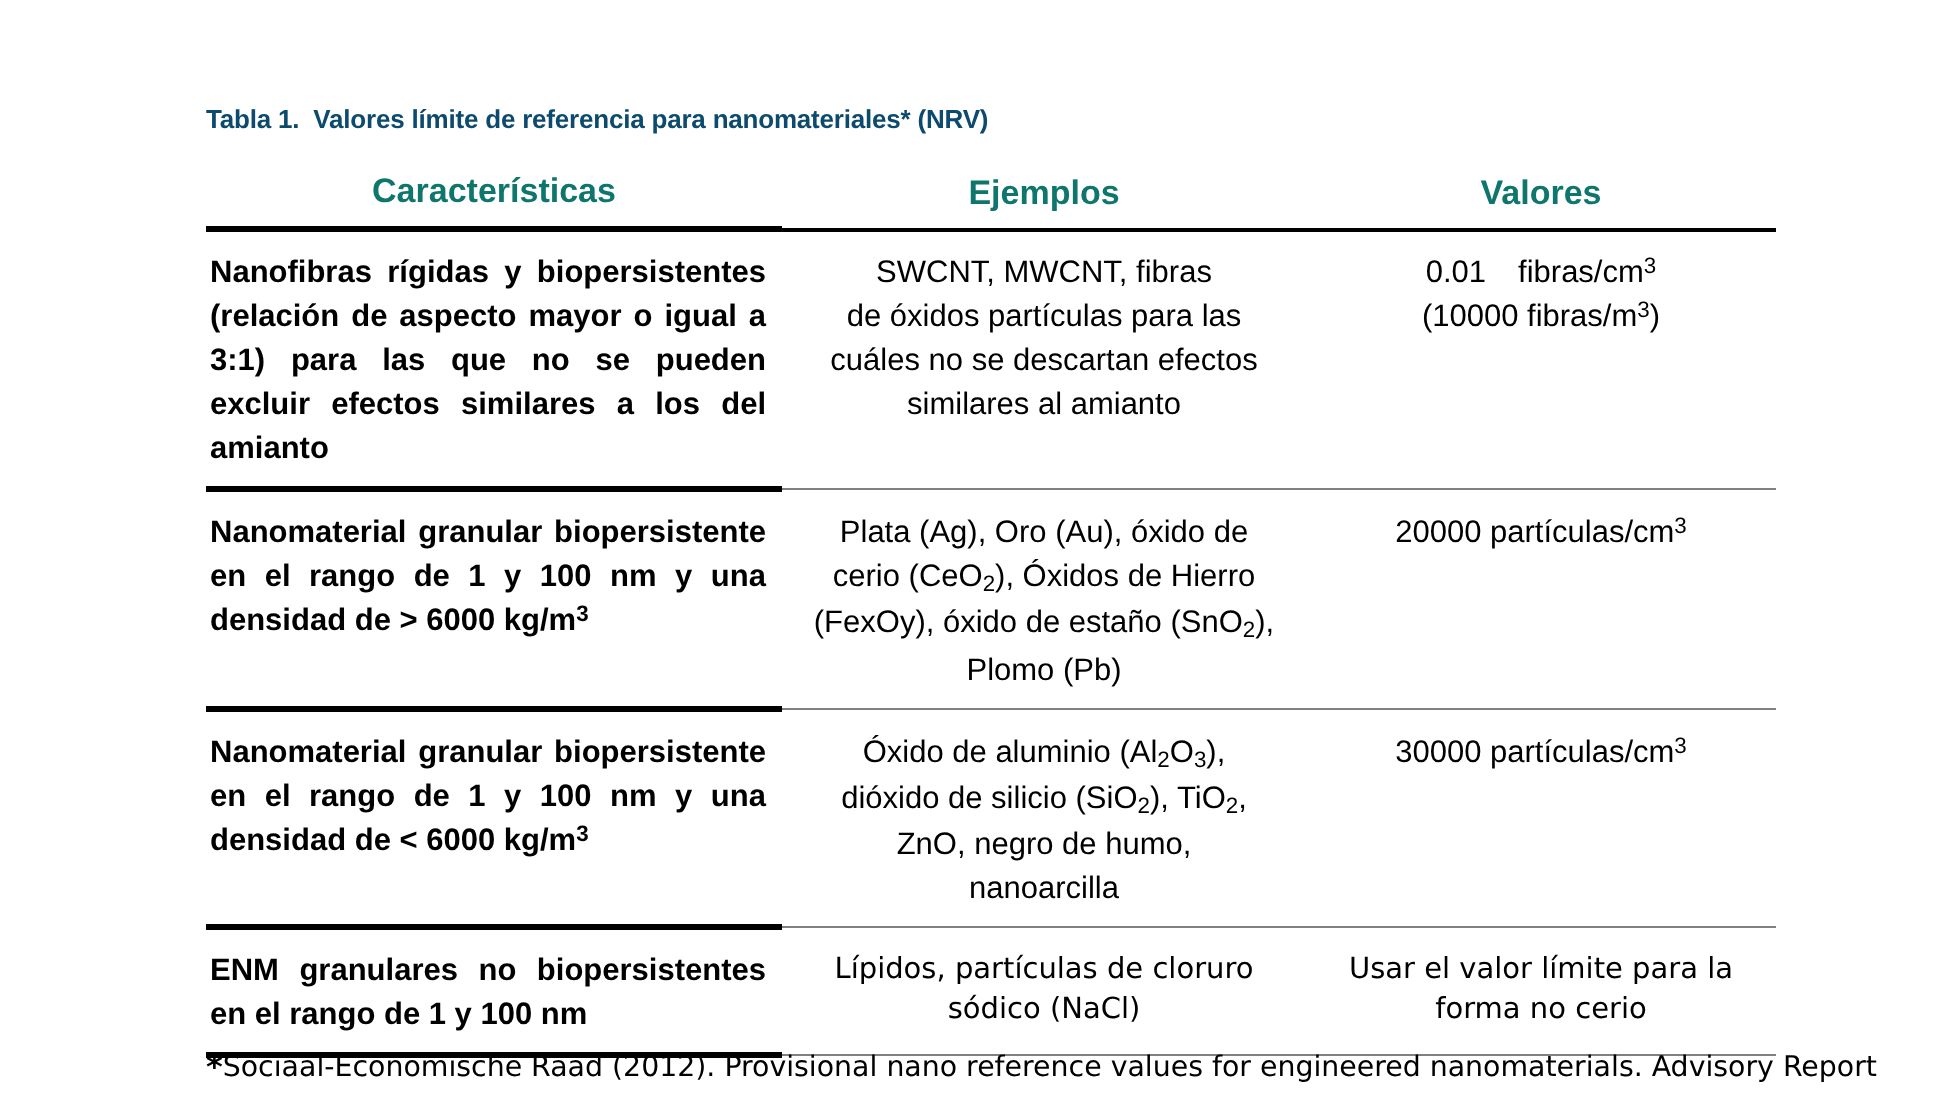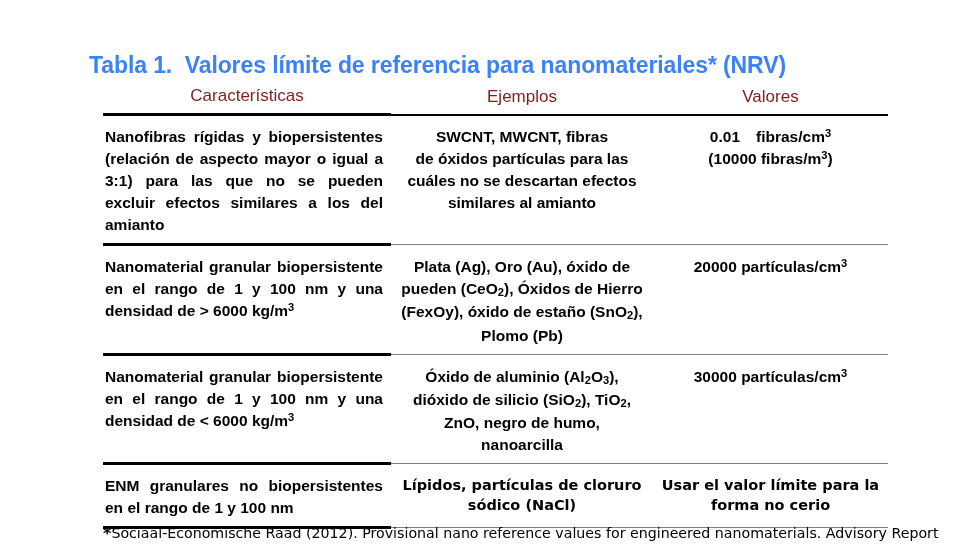--- a/index.html
+++ b/index.html
@@ -15,53 +15,53 @@
     color: #000000;
   }
   .page {
     position: relative;
     width: 980px;
     height: 560px;
     background: #ffffff;
   }
   .table-title {
     position: absolute;
-    left: 89px;
+    left: 103px;
     top: 52px;
     font-family: "Liberation Sans", sans-serif;
     font-weight: bold;
-    font-size: 23px;
+    font-size: 13px;
     letter-spacing: -0.1px;
     white-space: pre;
-    color: #3b82f6;
+    color: #0c4a6e;
   }
   .table-wrap {
     position: absolute;
     left: 103px;
     top: 86px;
     width: 785px;
   }
   table.nrv {
     border-collapse: collapse;
     width: 785px;
     table-layout: fixed;
   }
   table.nrv col.c1 { width: 288px; }
   table.nrv col.c2 { width: 262px; }
   table.nrv col.c3 { width: 235px; }
 
   th.head {
     font-family: "Liberation Sans", sans-serif;
-    font-weight: normal;
+    font-weight: bold;
     font-size: 17px;
     text-align: center;
     padding: 0 0 7px 0;
     vertical-align: bottom;
     border: none;
-    color: #7f1d1d;
+    color: #0f766e;
   }
 
   
   tr.rule td {
     padding: 0;
     height: 4px;
     line-height: 0;
     font-size: 0;
   }
   tr.rule td.seg-thick {
@@ -87,21 +87,21 @@
     font-weight: bold;
     font-size: 15.5px;
     line-height: 1.42;
     text-align: justify;
     text-align-last: left;
     padding-right: 8px;
     color: #000000;
   }
   td.col-ex, td.col-val {
     font-family: "Liberation Sans", sans-serif;
-    font-weight: bold;
+    font-weight: normal;
     font-size: 15.5px;
     line-height: 1.42;
     text-align: center;
     color: #000000;
   }
   
   tr.alt-face td.col-ex,
   tr.alt-face td.col-val {
     font-family: "DejaVu Sans", sans-serif;
     font-size: 14.5px;
@@ -179,21 +179,21 @@
         <tr class="rule">
           <td class="seg-thick"></td>
           <td class="seg-thin"></td>
           <td class="seg-thin"></td>
         </tr>
 
         <tr>
           <td class="cell col-feat"><span>Nanomaterial granular biopersistente en el rango de 1 y 100 nm y una densidad de &gt; 6000</span> <span>kg/m</span><sup>3</sup></td>
           <td class="cell col-ex">
             <span>Plata (Ag), Oro (Au), óxido de</span><br>
-            <span>pueden (CeO</span><sub>2</sub><span>), Óxidos de Hierro</span><br>
+            <span>cerio (CeO</span><sub>2</sub><span>), Óxidos de Hierro</span><br>
             <span>(FexOy), óxido de estaño (SnO</span><sub>2</sub><span>),</span><br>
             <span>Plomo (Pb)</span>
           </td>
           <td class="cell col-val">
             <span>20000 partículas/cm</span><sup>3</sup>
           </td>
         </tr>
 
         <tr class="rule">
           <td class="seg-thick"></td>

